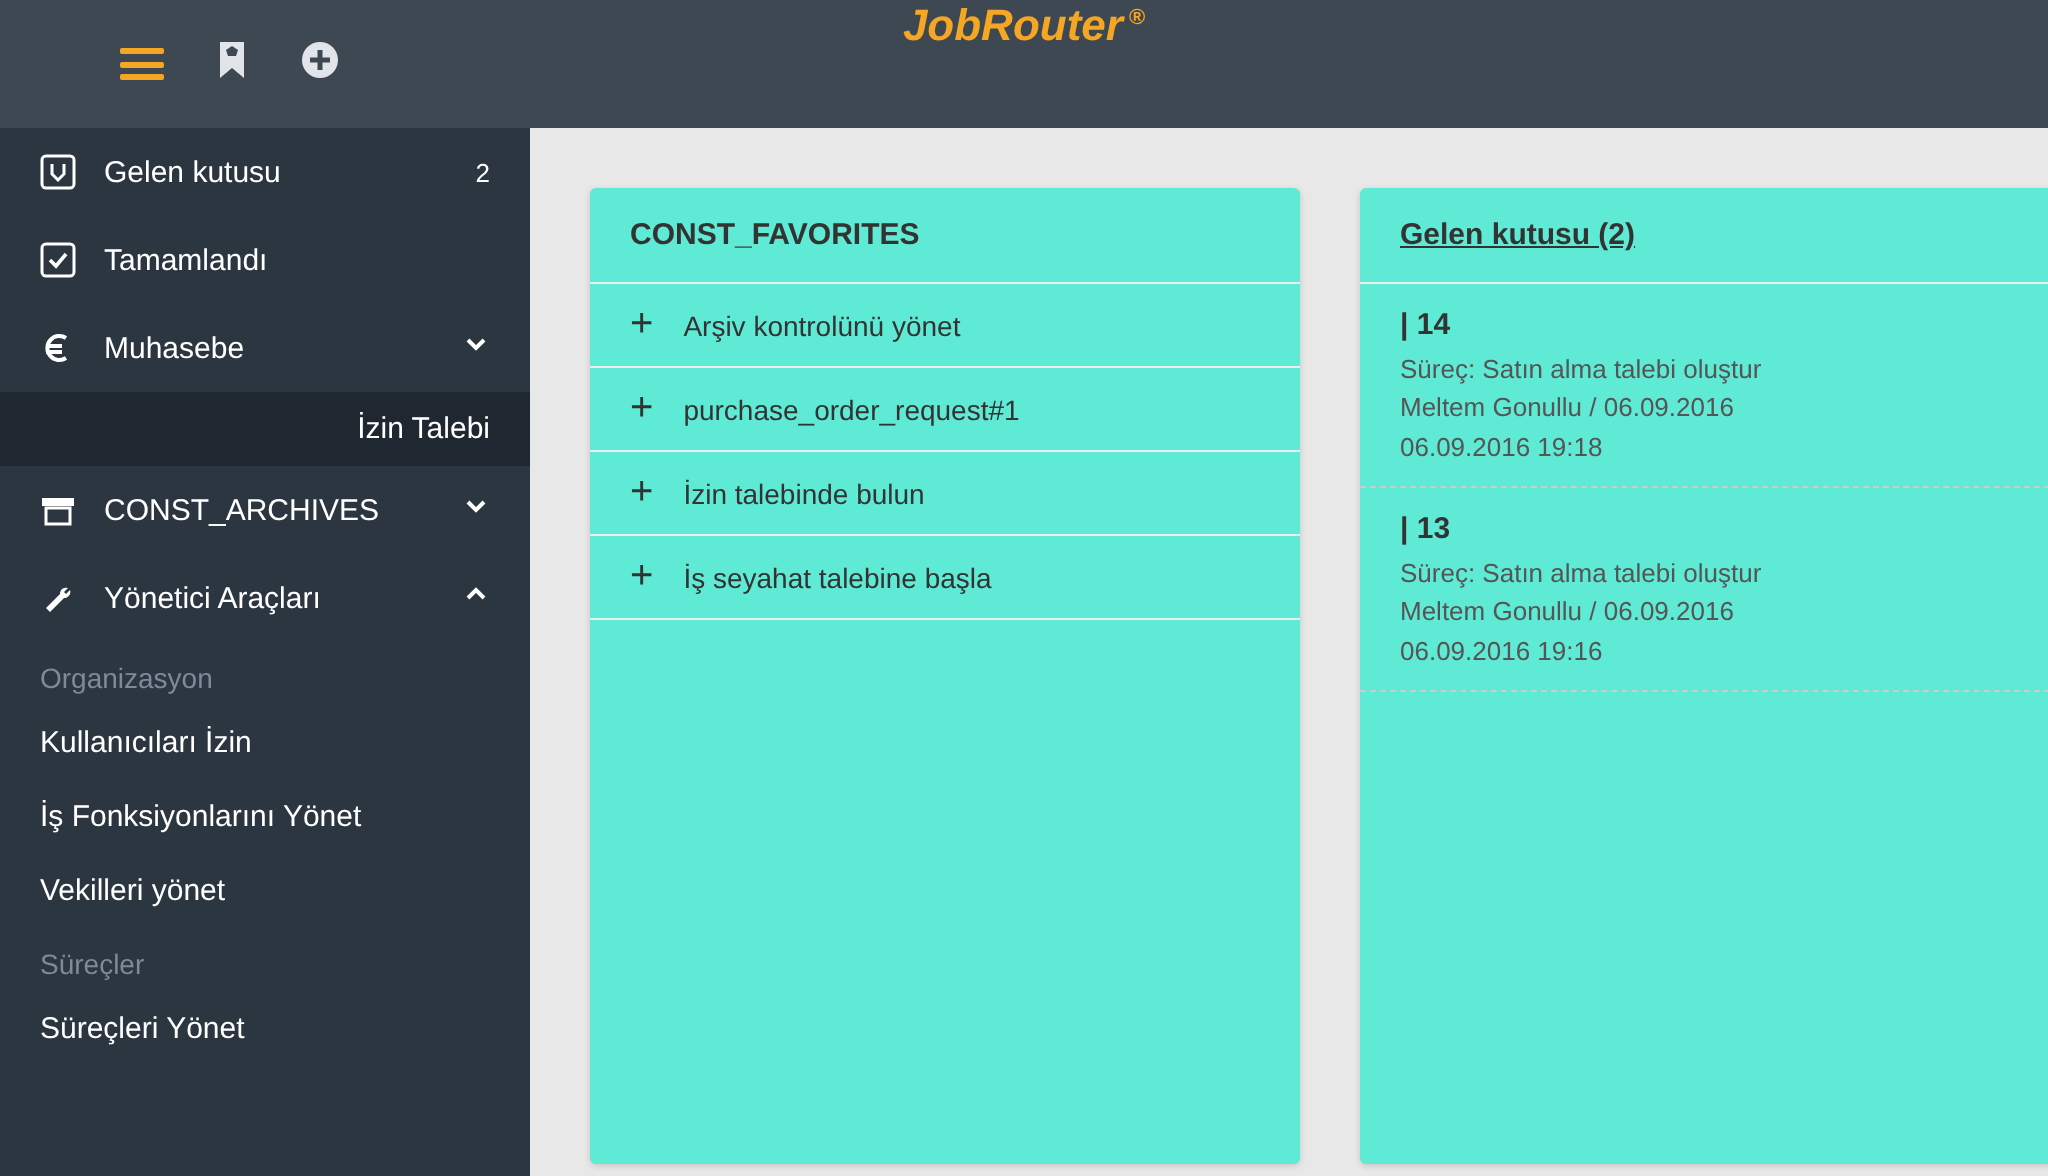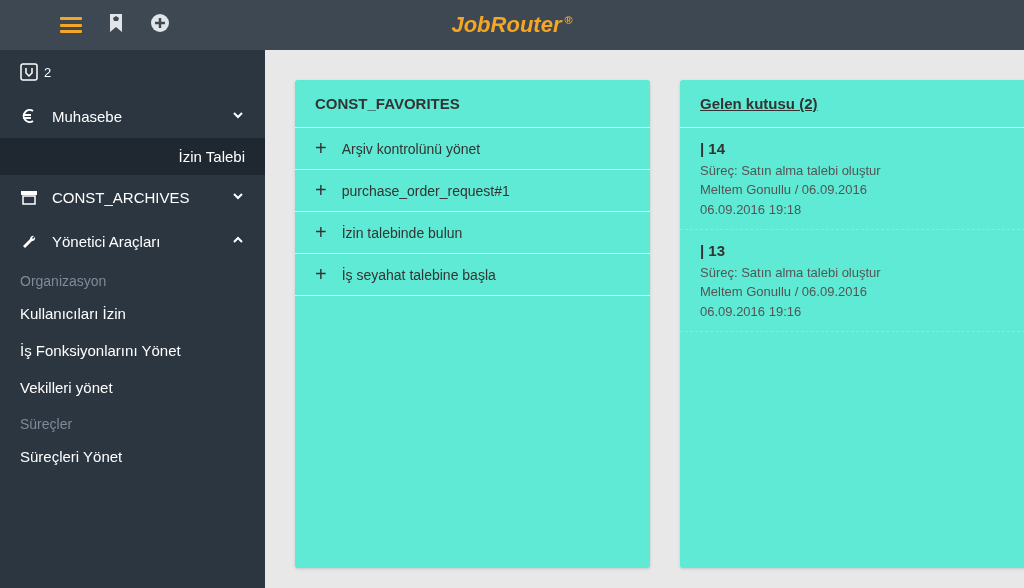--- a/index.html
+++ b/index.html
@@ -5,23 +5,22 @@
     * { margin: 0; padding: 0; box-sizing: border-box; }
     body {
       font-family: -apple-system, BlinkMacSystemFont, "Segoe UI", Arial, sans-serif;
       background: #e8e8e8;
       width: 1024px;
       height: 588px;
       overflow: hidden;
     }
     .topbar {
       background: #3d4852;
-      height: 50px;
-      display: flex;
-      align-items: center;
+      height: 64px;
+      display: flex;
       position: relative;
       padding-left: 40px;
     }
     .topbar-left {
       display: flex;
       align-items: center;
       gap: 25px;
       padding-left: 20px;
     }
     .hamburger {
@@ -192,21 +191,31 @@
 
 <div class="layout">
   <div class="sidebar">
     <div class="nav-item">
       <span class="icon">
         <svg width="18" height="18" viewBox="0 0 18 18">
             <rect x="1" y="1" width="16" height="16" rx="2" fill="none" stroke="#fff" stroke-width="1.5"></rect>
             <path d="M6 5 v5 l3 3 3-3 v-5" fill="none" stroke="#fff" stroke-width="1.5"></path>
           </svg>
       </span>
+      <span class="label">Gelen kutusu</span>
       <span class="badge">2</span>
+    </div>
+    <div class="nav-item">
+      <span class="icon">
+        <svg width="18" height="18" viewBox="0 0 18 18">
+            <rect x="1" y="1" width="16" height="16" rx="2" fill="none" stroke="#fff" stroke-width="1.5"></rect>
+            <path d="M5 9 l3 3 5-6" fill="none" stroke="#fff" stroke-width="1.8"></path>
+          </svg>
+      </span>
+      <span class="label">Tamamlandı</span>
     </div>
     <div class="nav-item">
       <span class="icon">
         <svg width="18" height="18" viewBox="0 0 18 18">
             <path d="M13 4 a6 6 0 1 0 0 10 M3 8 h8 M3 11 h8" fill="none" stroke="#fff" stroke-width="2"></path>
           </svg>
       </span>
       <span class="label">Muhasebe</span>
       <span class="chevron">
         <svg width="14" height="14" viewBox="0 0 14 14">

